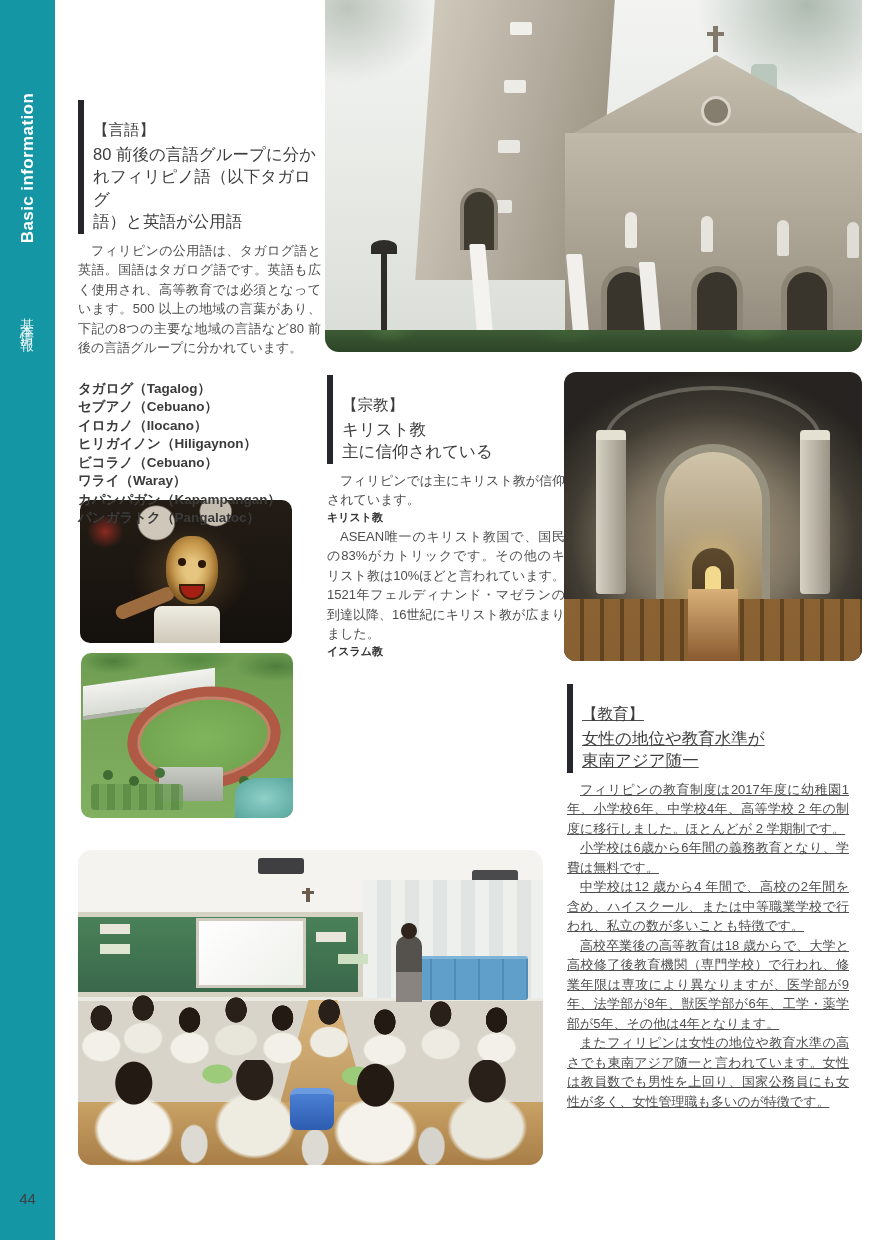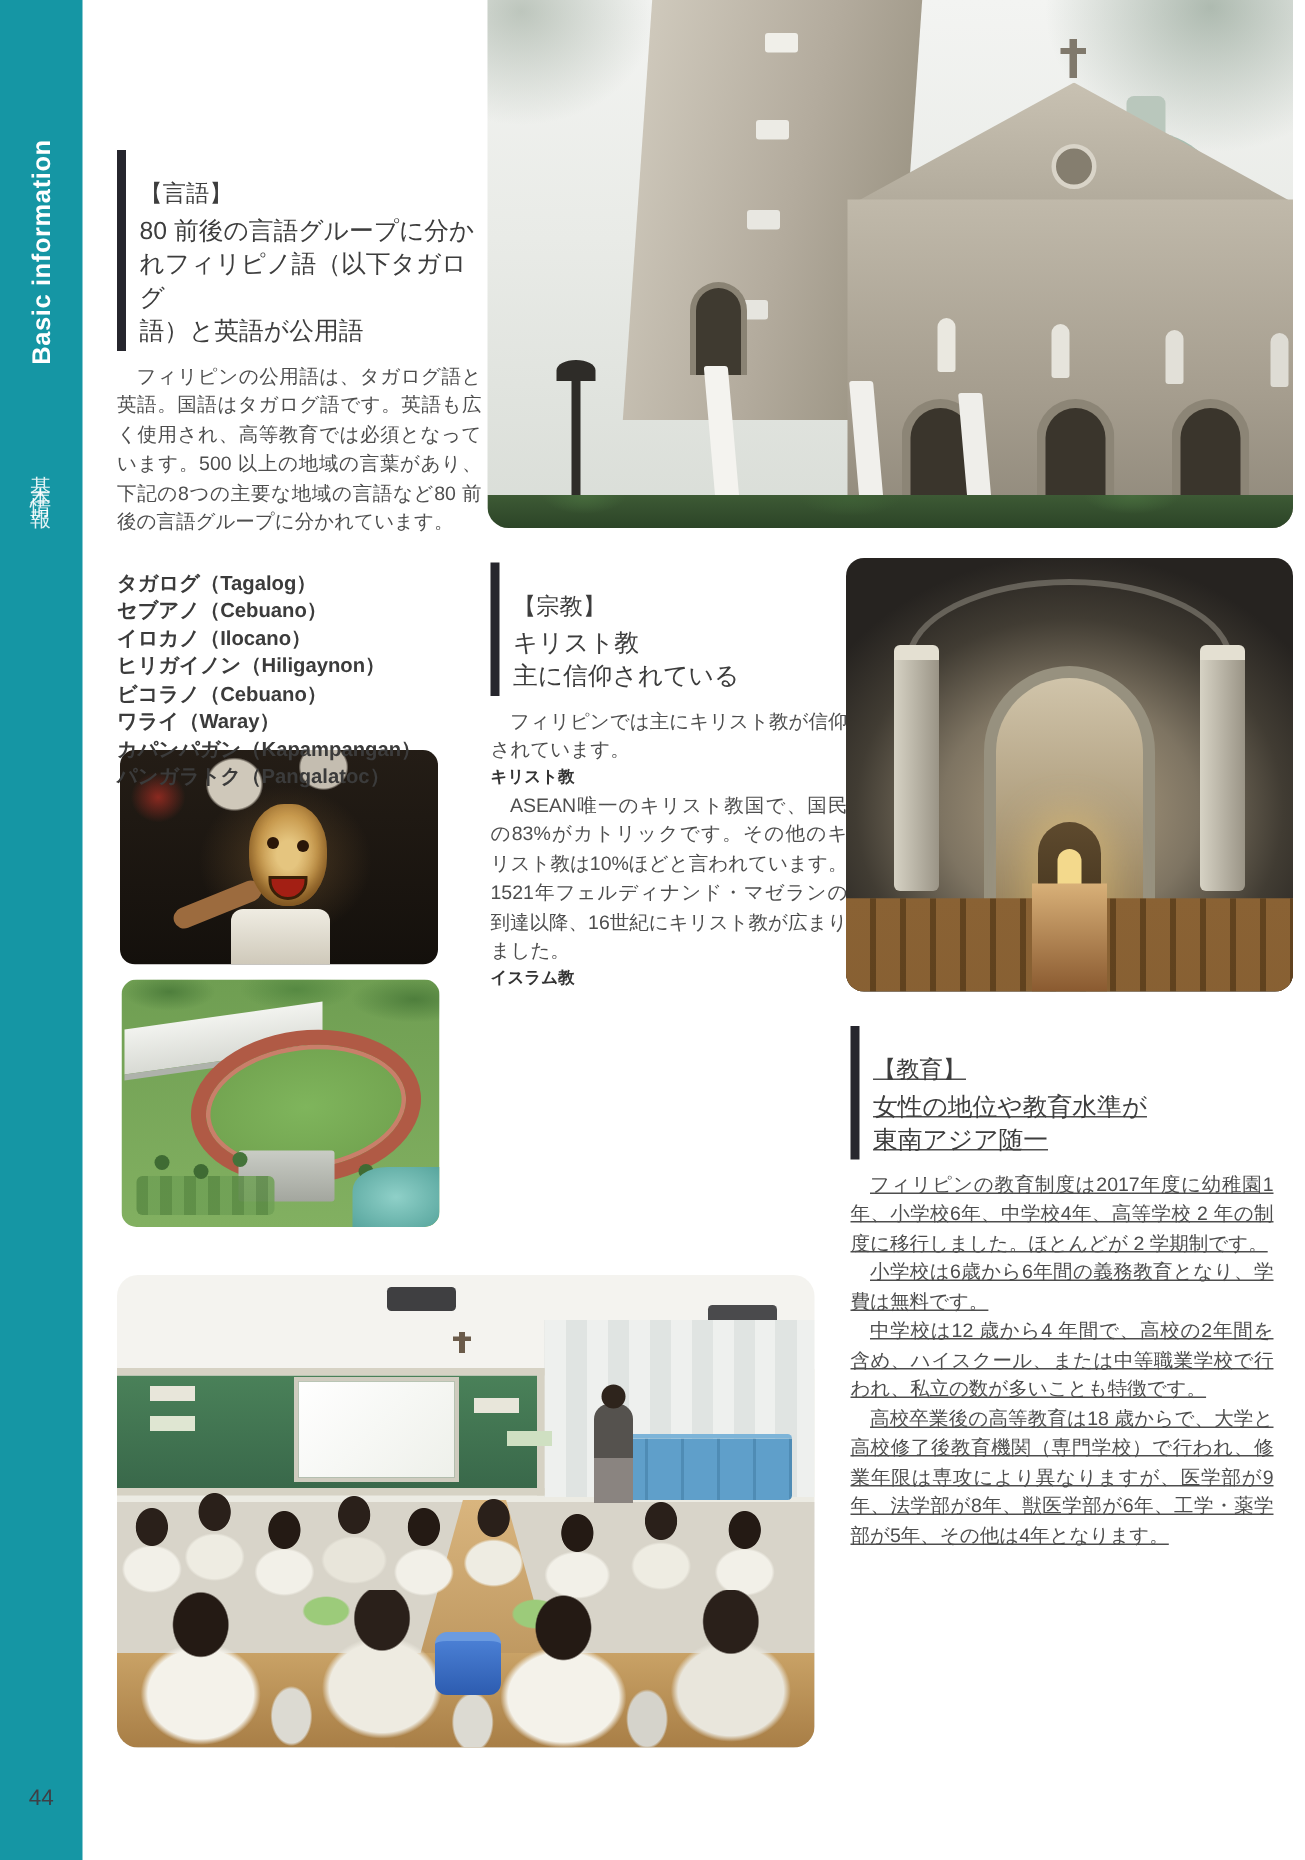--- a/index.html
+++ b/index.html
@@ -313,15 +313,16 @@
       <div class="head-text">
         <div class="head-tag">【教育】</div>
         <div>女性の地位や教育水準が</div>
         <div>東南アジア随一</div>
       </div>
     </div>
     <p class="body-text">フィリピンの教育制度は2017年度に幼稚園1年、小学校6年、中学校4年、高等学校 2 年の制度に移行しました。ほとんどが 2 学期制です。</p>
     <p class="body-text" style="margin-top:0">小学校は6歳から6年間の義務教育となり、学費は無料です。</p>
     <p class="body-text" style="margin-top:0">中学校は12 歳から4 年間で、高校の2年間を含め、ハイスクール、または中等職業学校で行われ、私立の数が多いことも特徴です。</p>
     <p class="body-text" style="margin-top:0">高校卒業後の高等教育は18 歳からで、大学と高校修了後教育機関（専門学校）で行われ、修業年限は専攻により異なりますが、医学部が9年、法学部が8年、獣医学部が6年、工学・薬学部が5年、その他は4年となります。</p>
+    <p class="body-text" style="margin-top:0">またフィリピンは女性の地位や教育水準の高さでも東南アジア随一と言われています。女性は教員数でも男性を上回り、国家公務員にも女性が多く、女性管理職も多いのが特徴です。</p>
   </section>
 
 </div>
 
 </body></html>

